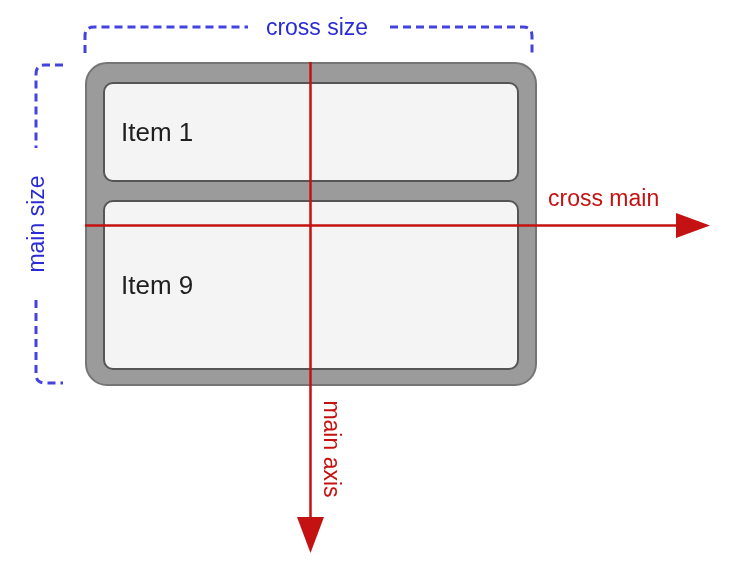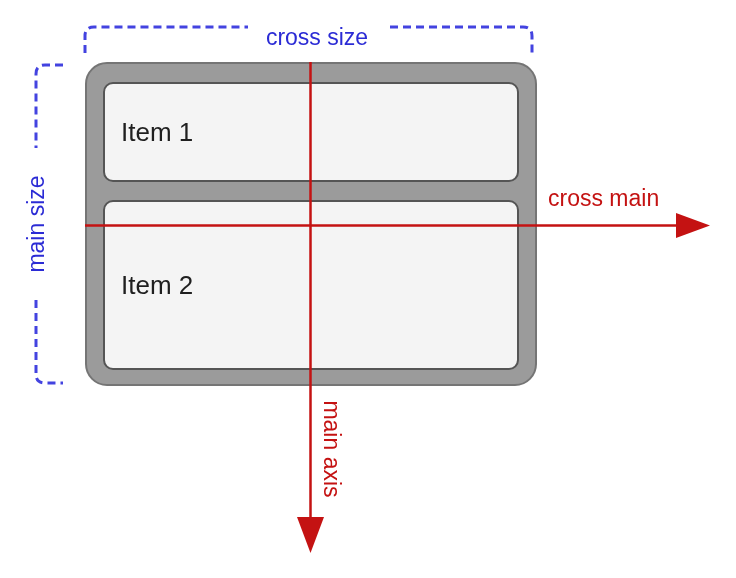--- a/index.html
+++ b/index.html
@@ -68,21 +68,21 @@
   .label{
     position:absolute;
     font-size:23px;
     white-space:nowrap;
     z-index:4;
     line-height:1;
   }
   .label.blue{color:var(--label-blue);}
   .label.red{color:var(--axis-red);}
   .label.cross-size{
-    left:317px;top:37px;
+    left:317px;top:27px;
     transform:translate(-50%,-50%);
   }
   .label.main-size{
     left:36px;top:224px;
     transform:translate(-50%,-50%) rotate(-90deg);
   }
   .label.cross-axis{
     left:548px;top:187px;
   }
   .label.main-axis{
@@ -93,21 +93,21 @@
 </head>
 <body>
 
 <div class="diagram">
 
   <div class="container-box">
     <div class="flex-item item-1">
       <span>Item 1</span>
     </div>
     <div class="flex-item item-2">
-      <span>Item 2</span>
+      <span>Item 9</span>
     </div>
   </div>
 
   <svg class="overlay" viewBox="0 0 736 578" xmlns="http://www.w3.org/2000/svg">
 
     <path class="bracket" d="M 85 53 L 85 36 Q 85 27 94 27 L 248 27"></path>
     <path class="bracket" d="M 390 27 L 523 27 Q 532 27 532 36 L 532 53"></path>
 
     <path class="bracket" d="M 63 65 L 45 65 Q 36 65 36 74 L 36 148"></path>
     <path class="bracket" d="M 36 300 L 36 374 Q 36 383 45 383 L 63 383"></path>

